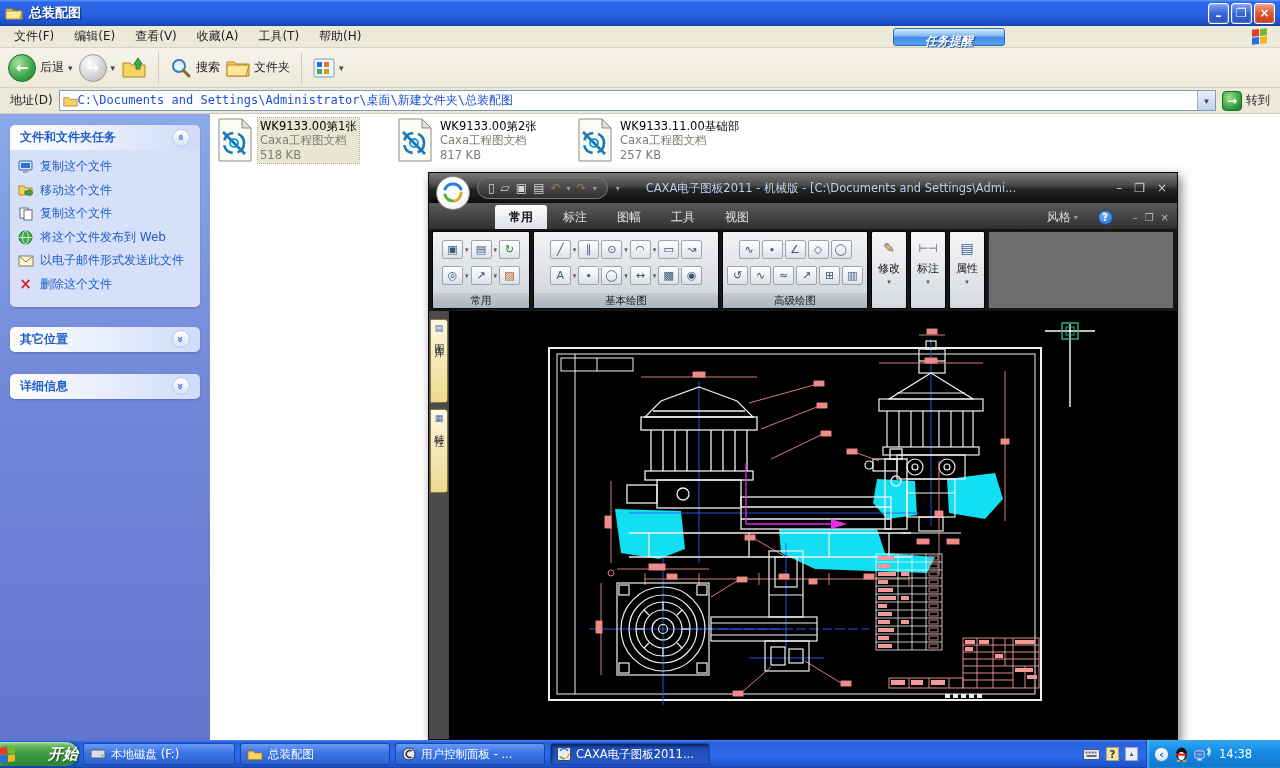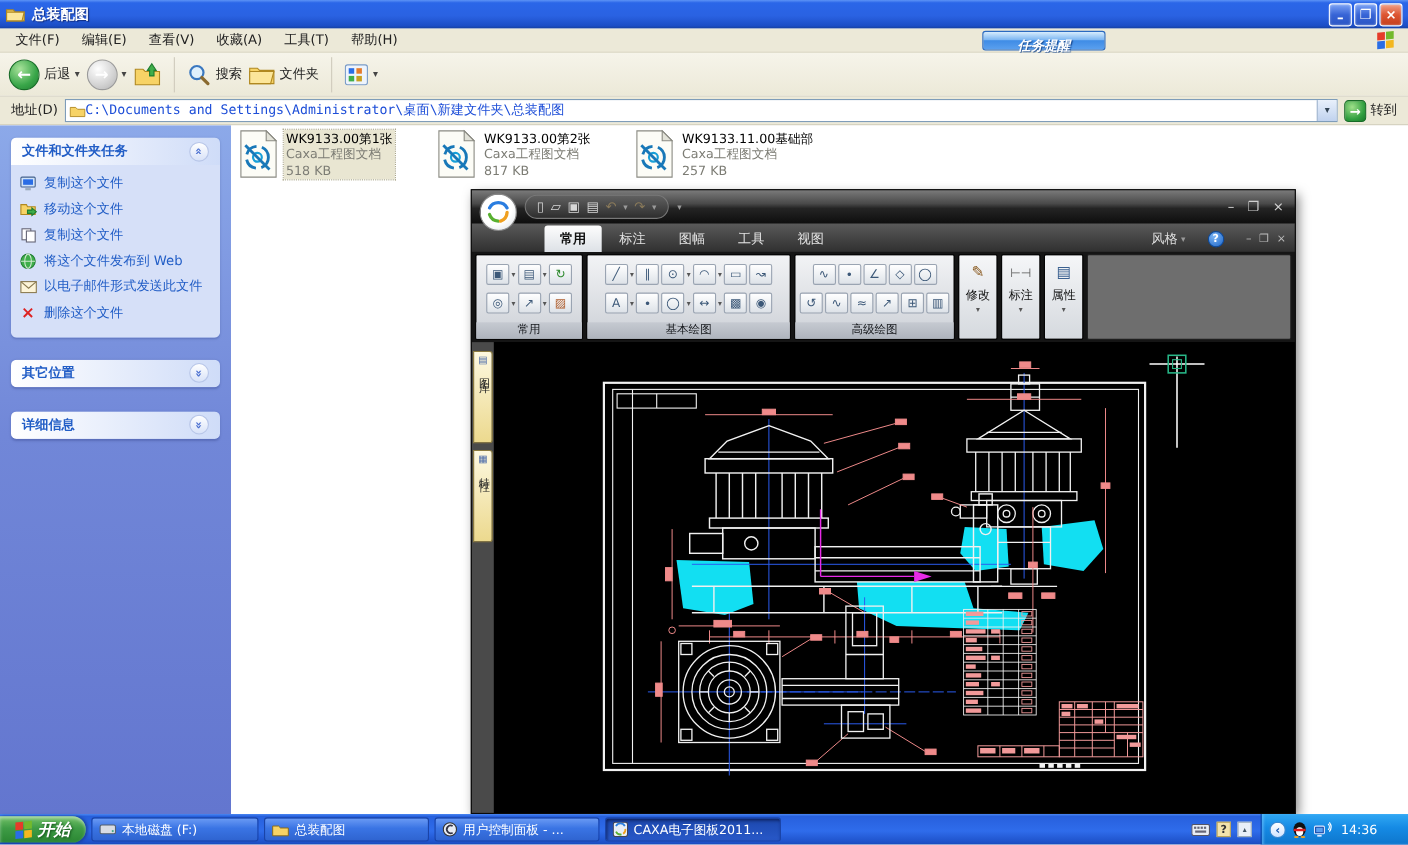--- a/index.html
+++ b/index.html
@@ -131,21 +131,21 @@
   .canvas { position:relative; flex:1; background:#000; overflow:hidden; }
   .canvas svg { position:absolute; left:0; top:0; }
 
   
   .taskbar { position:absolute; left:0; bottom:0; width:1280px; height:28px;
     background:linear-gradient(180deg,#4a86f2 0%,#2760dd 8%,#2f6ceb 55%,#1c4fc6 95%,#16409e 100%);
     display:flex; align-items:center; }
   .start-btn { width:78px; height:24px; border-radius:0 13px 13px 0;
     background:linear-gradient(180deg,#74c268 0%,#3f9c46 45%,#2e8a36 90%);
     box-shadow:inset 0 2px 3px rgba(255,255,255,.45), 2px 0 3px rgba(0,20,60,.4);
-    display:flex; align-items:center; justify-content:center; gap:5px;
+    display:flex; align-items:center; justify-content:space-between; gap:5px;
     color:#fff; font-weight:bold; font-style:italic; font-size:15px; text-shadow:1px 1px 2px #14521a; }
   .task-btn { height:22px; margin-left:5px; border-radius:3px; border:1px solid #1a44a8;
     background:linear-gradient(180deg,#6a9af4 0%,#3a74e4 45%,#2f64d0 100%);
     display:flex; align-items:center; gap:5px; padding:0 6px; color:#fff; font-size:11.5px; white-space:nowrap; overflow:hidden; }
   .task-btn.pressed { background:linear-gradient(180deg,#1c48ae,#2858c8); box-shadow:inset 1px 2px 3px rgba(0,0,30,.55); }
   .t1{width:152px}.t2{width:150px}.t3{width:150px}.t4{width:160px}
   .pretray { margin-left:auto; display:flex; align-items:center; gap:6px; padding-right:8px; }
   .tray { width:134px; height:28px; border-left:1px solid #0a4fa8; box-shadow:inset 2px 0 2px rgba(120,200,255,.5);
     background:linear-gradient(180deg,#30a8f4 0%,#158ae4 45%,#0e76cc 100%);
     display:flex; align-items:center; gap:5px; padding:0 7px; }
@@ -419,20 +419,21 @@
         <span class="qa-icon">▯</span>
         <span class="qa-icon">▱</span>
         <span class="qa-icon">▣</span>
         <span class="qa-icon">▤</span>
         <span class="qa-icon dim">↶</span>
         <span class="qa-caret">▾</span>
         <span class="qa-icon dim">↷</span>
         <span class="qa-caret">▾</span>
       </div>
       <span class="qa-caret" style="margin-left:8px;">▾</span>
+      <span class="caxa-title-text">CAXA电子图板2011 - 机械版 - [C:\Documents and Settings\Admi...</span>
       <div class="caxa-winbtns">
         <span>–</span>
         <span>❐</span>
         <span>×</span>
       </div>
     </div>
 
     <div class="caxa-tabs">
       <span class="caxa-tab active">常用</span>
       <span class="caxa-tab">标注</span>
@@ -892,17 +893,17 @@
         <ellipse cx="4.5" cy="15" rx="2.2" ry="1" fill="#f0a020"></ellipse>
         <ellipse cx="10.5" cy="15" rx="2.2" ry="1" fill="#f0a020"></ellipse>
       </svg>
       <svg width="17" height="15" viewBox="0 0 17 15">
         <rect x="1" y="4" width="9" height="7" rx="1" fill="#1a4aa8" stroke="#dce8ff"></rect>
         <rect x="2.5" y="5.5" width="6" height="4" fill="#5aa0f0"></rect>
         <rect x="3.5" y="12" width="4" height="1.6" fill="#dce8ff"></rect>
         <path d="M12 7 A4 4 0 0 1 12 1.5" fill="none" stroke="#fff" stroke-width="1.1" transform="rotate(180 12.7 4.5)"></path>
         <path d="M13.5 9 A7 7 0 0 1 13.5 0.5" fill="none" stroke="#fff" stroke-width="1.1" transform="rotate(180 14 4.8)"></path>
       </svg>
-      <span class="tray-time">14:36</span>
+      <span class="tray-time">14:38</span>
     </div>
   </div>
 
 </div>
 
 </body></html>

